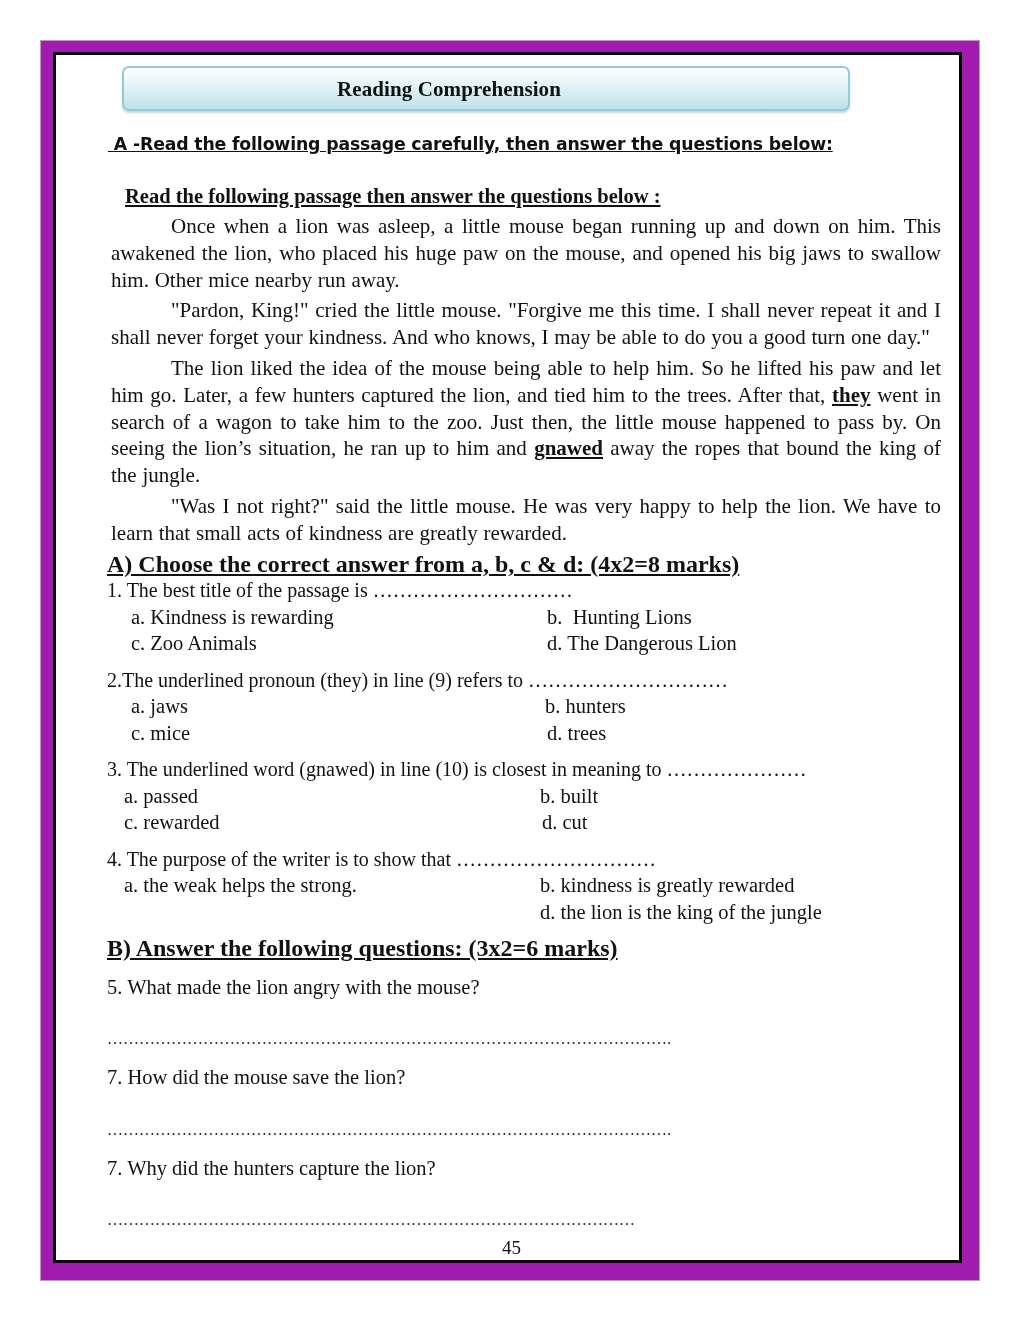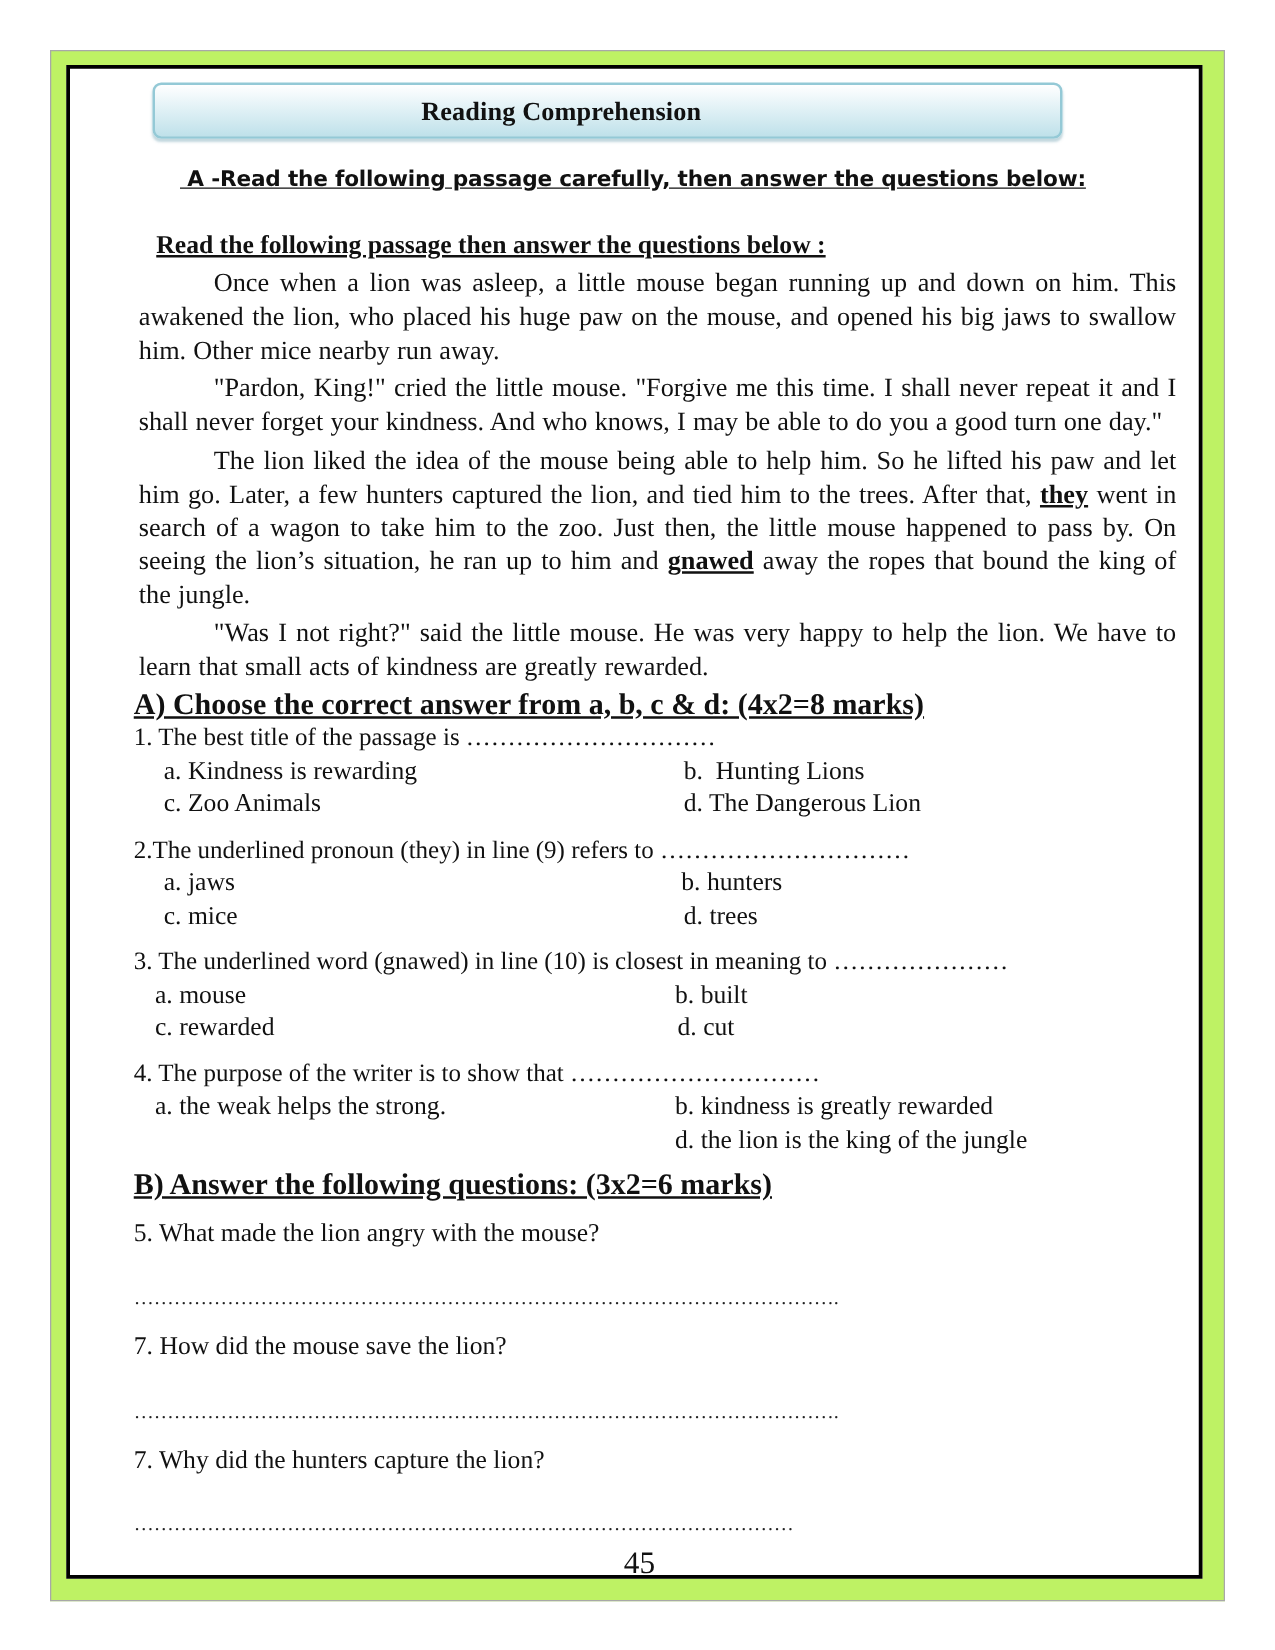--- a/index.html
+++ b/index.html
@@ -15,21 +15,21 @@
       font-family: "Liberation Serif", "DejaVu Serif", serif;
       color: #111;
     }
     .frame-outer {
       position: absolute;
       left: 40px;
       top: 40px;
       width: 940px;
       height: 1241px;
       box-sizing: border-box;
-      background: #bef264;
+      background: #a21caf;
       border: 1px solid #a8a8a8;
     }
     .frame-inner {
       position: absolute;
       left: 12px;
       top: 11px;
       width: 903px;
       height: 1205px;
       background: #ffffff;
       border: 3px solid #000000;
@@ -65,21 +65,20 @@
     .instruction-a {
       position: absolute;
       left: 52px;
       top: 79px;
       font-family: "DejaVu Sans", sans-serif;
       font-weight: bold;
       font-size: 17.3px;
       text-decoration: underline;
       white-space: pre;
       letter-spacing: -0.15px;
-      margin-left: 36px;
     }
     .content {
       position: absolute;
       left: 51px;
       top: 128px;
       width: 838px;
       font-size: 21px;
       line-height: 26.8px;
     }
     .subhead {
@@ -153,21 +152,21 @@
       letter-spacing: 0px;
       overflow: hidden;
       color: #222;
     }
     .page-number {
       position: absolute;
       left: 0;
       right: 0;
       top: 1237px;
       text-align: center;
-      font-size: 25px;
+      font-size: 19px;
       padding-left: 3px;
     }
   </style>
 </head>
 <body>
 
 <div class="frame-outer">
   <div class="frame-inner">
 
     <div class="title-bar">
@@ -207,21 +206,21 @@
         </div>
         <div class="opt-row second">
           <span class="opt-left">c. mice</span>
           <span class="opt-right">d. trees</span>
         </div>
       </div>
 
       <div class="q-block q3">
         <div class="question">3. The underlined word (gnawed) in line (10) is closest in meaning to …………………</div>
         <div class="opt-row">
-          <span class="opt-left">a. mouse</span>
+          <span class="opt-left">a. passed</span>
           <span class="opt-right">b. built</span>
         </div>
         <div class="opt-row second">
           <span class="opt-left">c. rewarded</span>
           <span class="opt-right">d. cut</span>
         </div>
       </div>
 
       <div class="q-block q4">
         <div class="question">4. The purpose of the writer is to show that …………………………</div>

